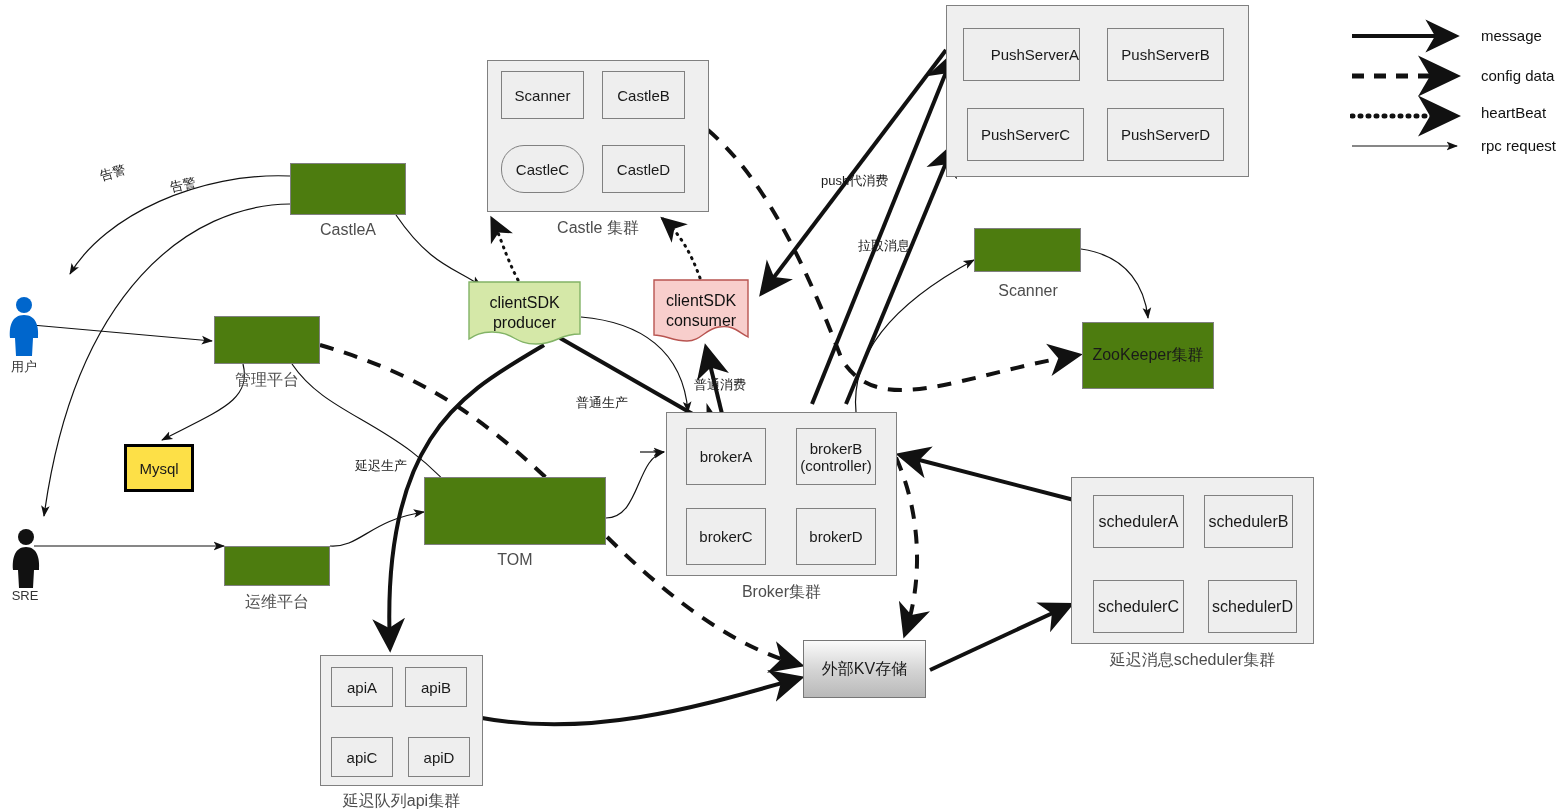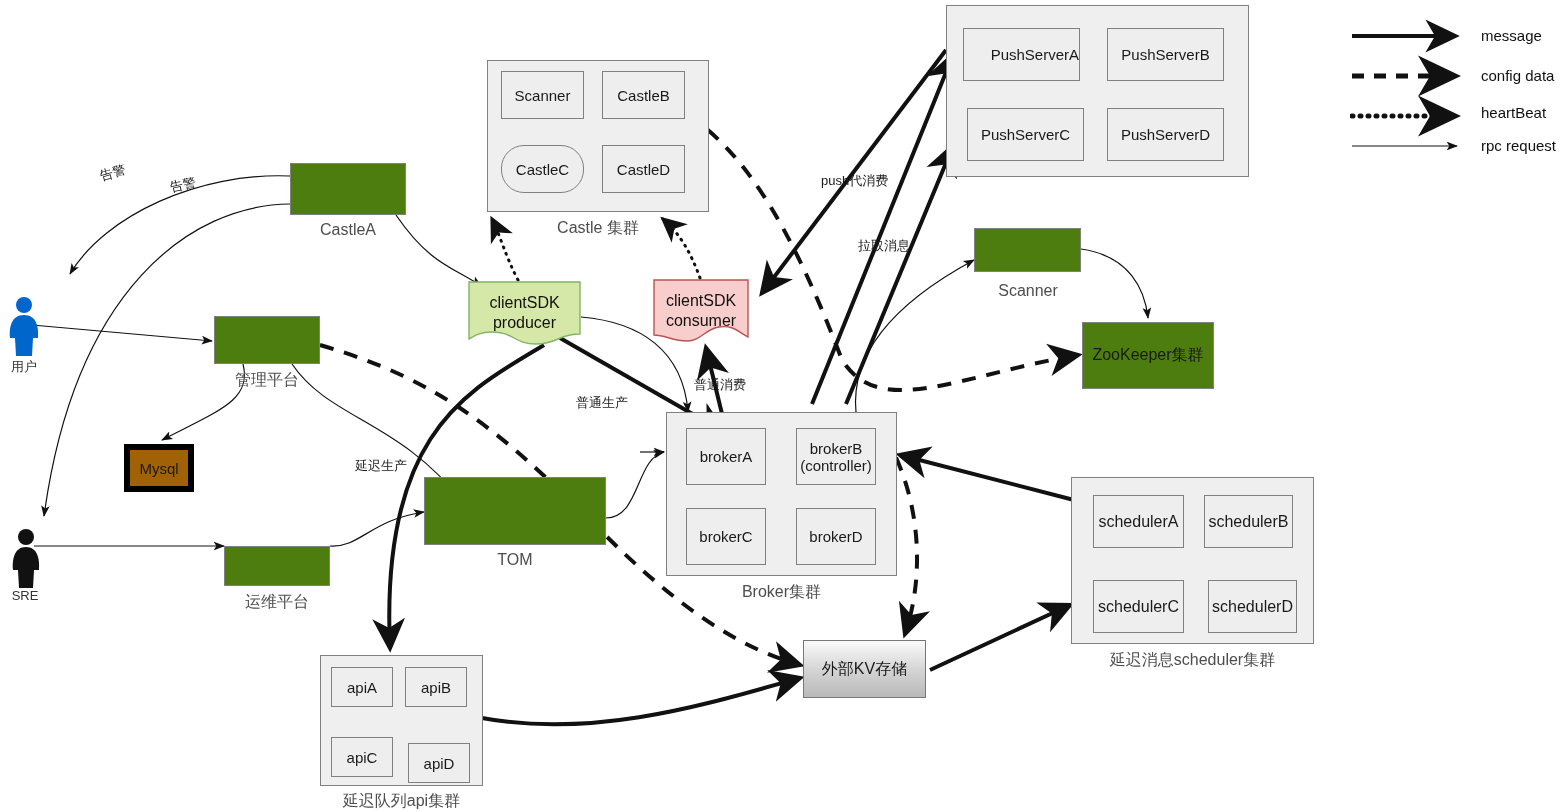--- a/index.html
+++ b/index.html
@@ -4,21 +4,21 @@
 <style>
   html,body{margin:0;padding:0;background:#ffffff;}
   body{font-family:"Liberation Sans","DejaVu Sans",sans-serif;}
   #canvas{position:relative;width:1566px;height:811px;overflow:hidden;background:#fff;}
   svg.layer{position:absolute;left:0;top:0;width:1566px;height:811px;}
   .edges{z-index:1;}
   .nodes-layer{position:absolute;left:0;top:0;width:1566px;height:811px;z-index:2;}
 
   .box{position:absolute;box-sizing:border-box;display:flex;align-items:center;justify-content:center;
        text-align:center;color:#1a1a1a;background:#4d7c0f;border:1px solid #808080;}
-  .box.white{background:#a16207;border:6px solid #000000;}
+  .box.white{background:#fde047;border:3px solid #000000;}
   .box.cluster{background:#efefef;border:1px solid #808080;}
   .box.inner{background:#eeeeee;border:1px solid #808080;}
   .box.kv{background:linear-gradient(to bottom,#fbfbfb 0%,#d2d2d2 55%,#b9b9b9 100%);border:1px solid #777;}
   .caption{position:absolute;color:#4d4d4d;text-align:center;white-space:nowrap;}
   .edge-label{position:absolute;color:#1a1a1a;white-space:nowrap;background:transparent;}
   .actor-label{position:absolute;color:#333;text-align:center;white-space:nowrap;}
   .sdk{position:absolute;display:flex;align-items:center;justify-content:center;text-align:center;}
   .sdk span{position:relative;z-index:2;line-height:1.25;color:#111;}
   .sdk svg{position:absolute;left:0;top:0;}
   .fs16{font-size:16px;}
@@ -217,21 +217,21 @@
     <div class="box cluster" style="left:320px;top:655px;width:163px;height:131px;"></div>
     <div class="box inner" style="left:331px;top:667px;width:62px;height:40px;">
       <span class="fs15">apiA</span>
     </div>
     <div class="box inner" style="left:405px;top:667px;width:62px;height:40px;">
       <span class="fs15">apiB</span>
     </div>
     <div class="box inner" style="left:331px;top:737px;width:62px;height:40px;">
       <span class="fs15">apiC</span>
     </div>
-    <div class="box inner" style="left:408px;top:737px;width:62px;height:40px;margin-top:6px;">
+    <div class="box inner" style="left:408px;top:737px;width:62px;height:40px;">
       <span class="fs15">apiD</span>
     </div>
     <div class="caption fs16" style="left:320px;top:791px;width:163px;">延迟队列api集群</div>
 
     <div class="sdk" style="left:468px;top:281px;width:113px;height:64px;">
       <svg width="113" height="64" viewBox="0 0 113 64">
         <path d="M1,1 L112,1 L112,53 C90,53 90,63 68,63 C46,63 46,51 24,51 C12,51 6,55 1,58 Z" fill="#d5e8a8" stroke="#82b366" stroke-width="1.4"></path>
       </svg>
       <span class="fs16">
         <span>clientSDK</span><br>

